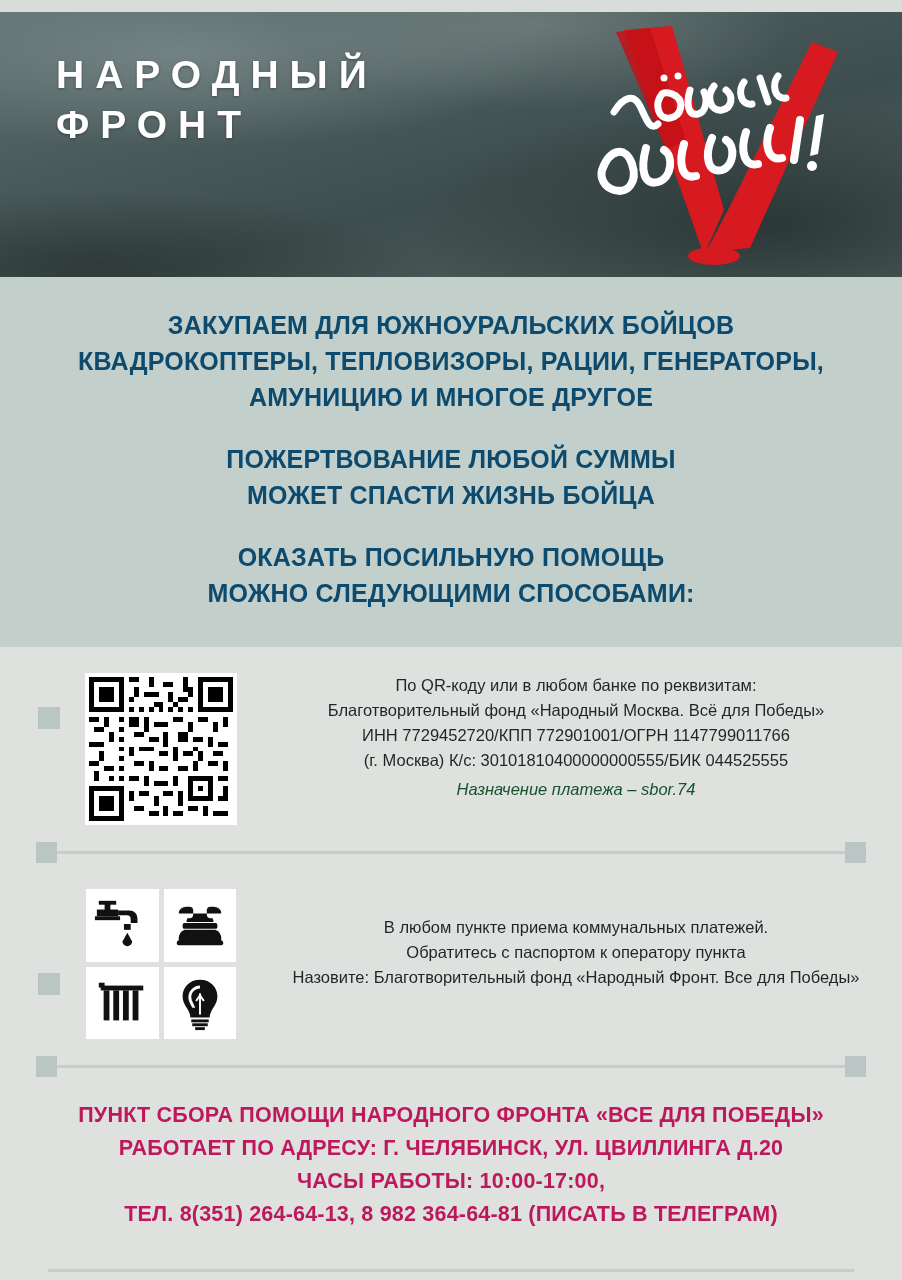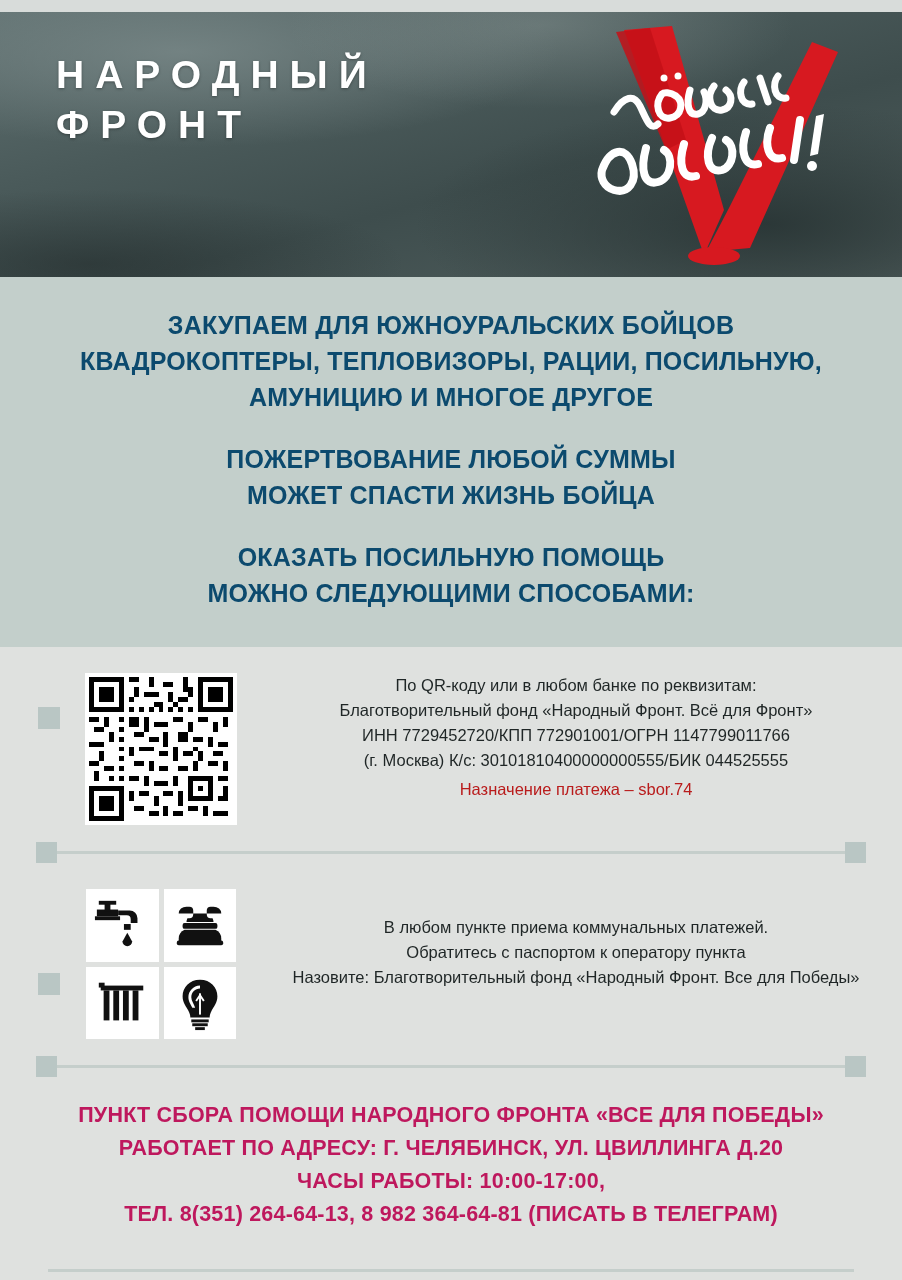--- a/index.html
+++ b/index.html
@@ -115,22 +115,23 @@
     flex: 1;
     text-align: center;
     color: #1f2626;
   }
   .row .right p {
     margin: 0;
     font-size: 16.5px;
     line-height: 25px;
   }
   .purpose {
-    color: #b91c1c;
+    color: #14532d;
     margin-top: 4px !important;
+    font-style: italic;
   }
 
   
   .bracket {
     position: absolute;
     left: 38px;
     width: 22px;
     height: 22px;
     background: #b9c6c4;
   }
@@ -254,21 +255,21 @@
         <g fill="#ffffff">
           <path d="M262 96 L270 94 L264 134 L256 136 Z"></path>
           <circle cx="258" cy="146" r="5"></circle>
         </g>
       </svg>
     </div>
   </div>
 
   <div class="intro">
     <p>ЗАКУПАЕМ ДЛЯ ЮЖНОУРАЛЬСКИХ БОЙЦОВ</p>
-    <p>КВАДРОКОПТЕРЫ, ТЕПЛОВИЗОРЫ, РАЦИИ, ПОСИЛЬНУЮ,</p>
+    <p>КВАДРОКОПТЕРЫ, ТЕПЛОВИЗОРЫ, РАЦИИ, ГЕНЕРАТОРЫ,</p>
     <p>АМУНИЦИЮ И МНОГОЕ ДРУГОЕ</p>
     <div class="gap"></div>
     <p>ПОЖЕРТВОВАНИЕ  ЛЮБОЙ СУММЫ</p>
     <p>МОЖЕТ  СПАСТИ  ЖИЗНЬ БОЙЦА</p>
     <div class="gap"></div>
     <p>ОКАЗАТЬ ПОСИЛЬНУЮ ПОМОЩЬ</p>
     <p>МОЖНО СЛЕДУЮЩИМИ СПОСОБАМИ:</p>
   </div>
 
   <div class="body">
@@ -390,21 +391,21 @@
                 <rect x="23" y="26" width="1" height="2"></rect>
               <rect x="25" y="27" width="3" height="1"></rect>
               <rect x="21" y="14" width="1" height="1"></rect>
                 <rect x="26" y="24" width="2" height="1"></rect>
             </g>
           </svg>
         </div>
       </div>
       <div class="right">
         <p>По QR-коду или в любом банке по реквизитам:</p>
-        <p>Благотворительный фонд «Народный Фронт. Всё для Фронт»</p>
+        <p>Благотворительный фонд «Народный Москва. Всё для Победы»</p>
         <p>ИНН 7729452720/КПП 772901001/ОГРН 1147799011766</p>
         <p>(г. Москва) К/с: 30101810400000000555/БИК 044525555</p>
         <p class="purpose">Назначение платежа – sbor.74</p>
       </div>
     </div>
 
     <div class="divider">
       <div class="line"></div>
       <div class="cap left"></div>
       <div class="cap right"></div>

